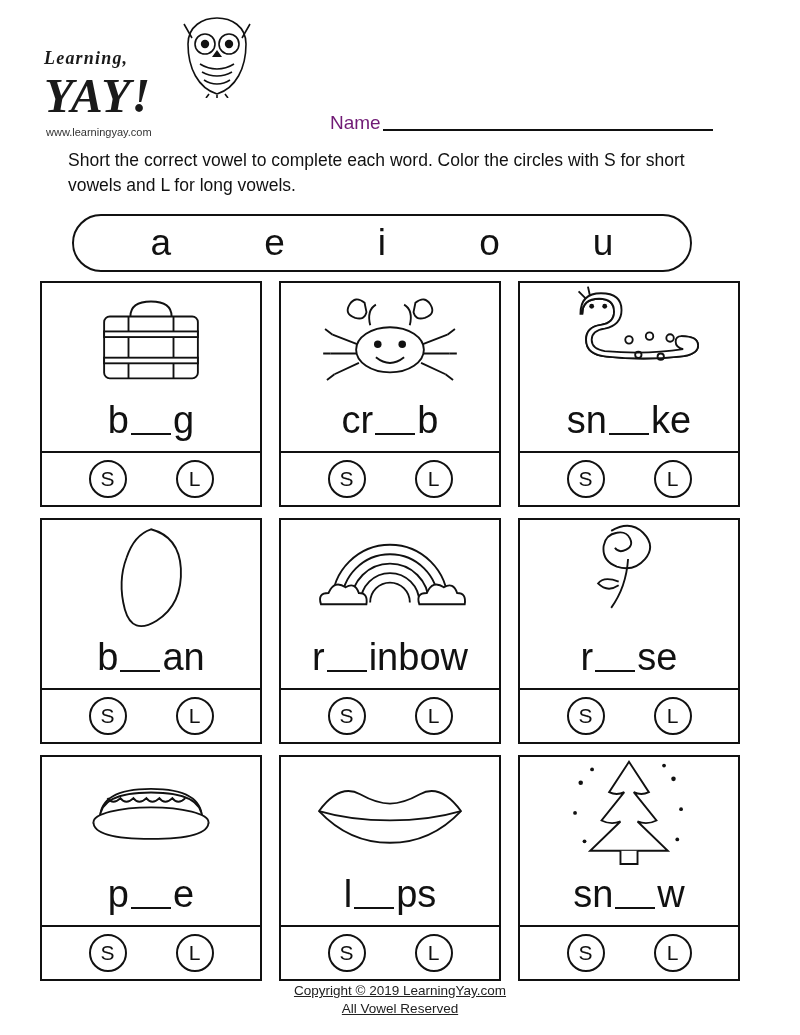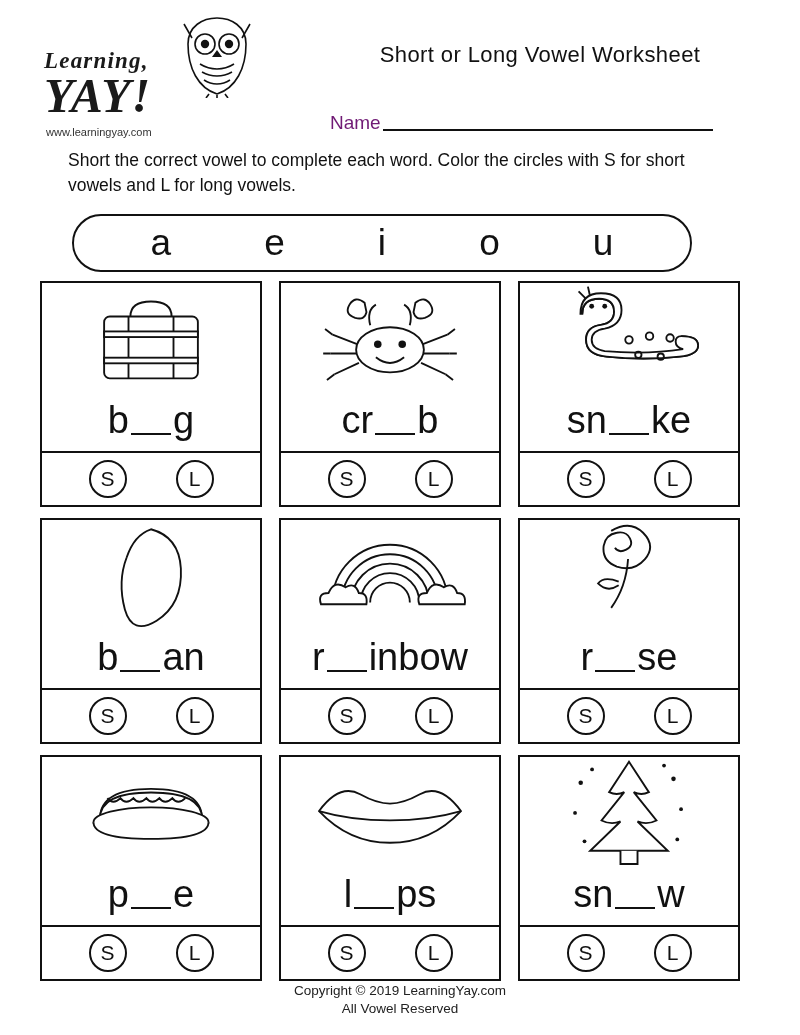--- a/index.html
+++ b/index.html
@@ -26,21 +26,21 @@
     width: 230px;
     height: 130px;
   }
   .logo-learning {
     position: absolute;
     left: 6px;
     top: 34px;
     font-family: "Liberation Serif", serif;
     font-weight: bold;
     font-style: italic;
-    font-size: 23px;
+    font-size: 18px;
     letter-spacing: 1.2px;
     color: #1a1a1a;
   }
   .logo-yay {
     position: absolute;
     left: 6px;
     top: 54px;
     font-family: "Liberation Serif", serif;
     font-weight: bold;
     font-style: italic;
@@ -195,20 +195,21 @@
   
   .footer {
     position: absolute;
     left: 0;
     top: 982px;
     width: 800px;
     text-align: center;
     font-size: 13.5px;
     line-height: 18px;
     color: #222;
+    text-decoration: underline;
   }
 
   svg { display: block; }
 </style>
 </head>
 <body>
 
 <div class="header">
 
   <div class="logo-block">
@@ -228,21 +229,20 @@
           <path d="M39 36 L34 43 L44 43 Z" fill="#111" stroke="none"></path>
           <path d="M22 50 q8 5 17 5 q9 0 17 -5"></path>
           <path d="M24 58 q7 4 15 4 q8 0 15 -4"></path>
           <path d="M26 66 q6 4 13 4 q7 0 13 -4"></path>
           <path d="M31 80 l-3 4 M39 81 l0 4 M47 80 l3 4"></path>
         </g>
       </svg>
     </div>
   </div>
 
-  <div class="title">Short or Long Vowel Worksheet</div>
 
   <div class="name-row">
     <span class="name-label">Name</span>
     <span class="name-line"></span>
   </div>
 </div>
 
 <div class="instructions">Short the correct vowel to complete each word. Color the circles with S for short vowels and L for long vowels.</div>
 
 <div class="vowel-box">

